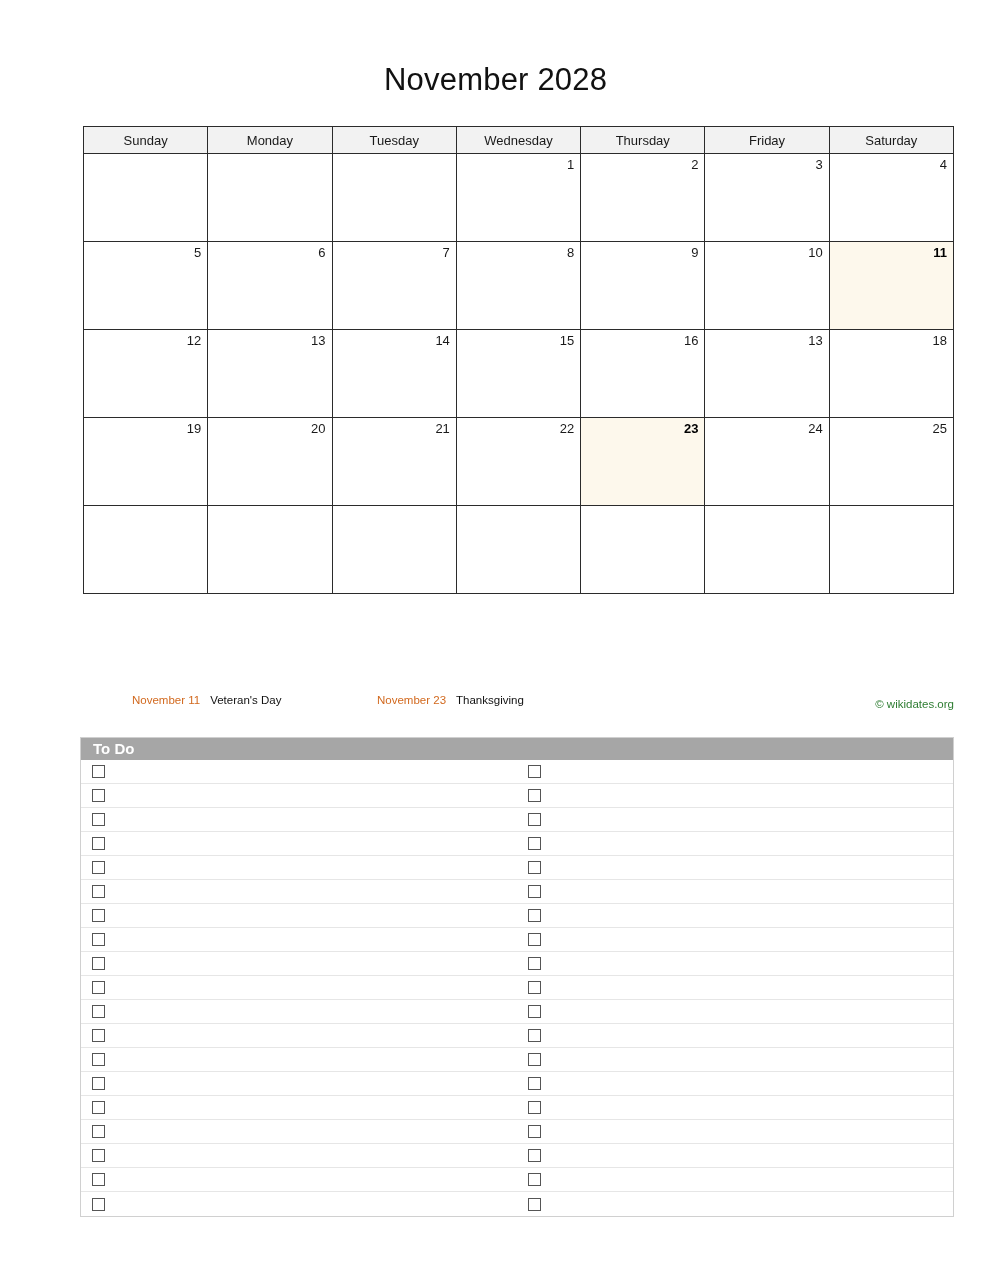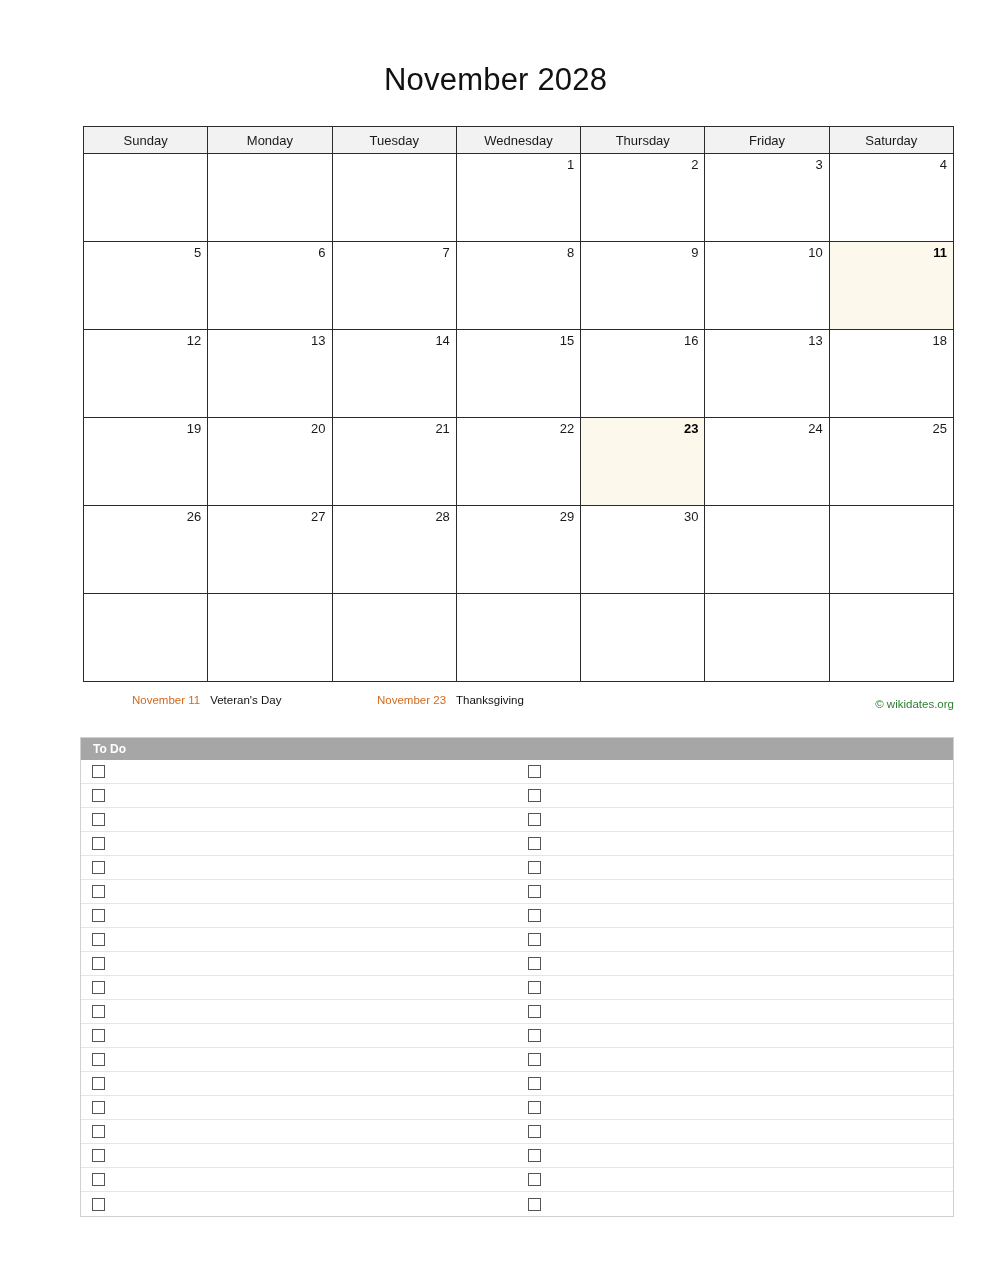--- a/index.html
+++ b/index.html
@@ -114,21 +114,21 @@
     position: absolute;
     left: 56px;
     top: 737px;
     width: 872px;
     border: 1px solid #d0d0d0;
     background: #ffffff;
   }
   .todo-header {
     background: #a6a6a6;
     color: #ffffff;
-    font-size: 12px;
+    font-size: 15px;
     font-weight: bold;
     padding: 4px 0 4px 12px;
     height: 14px;
     line-height: 14px;
   }
   .todo-body {
     display: block;
   }
   .todo-row {
     display: flex;
@@ -258,43 +258,20 @@
             <span class="daynum">22</span>
           </td>
         <td class="holiday">
             <span class="daynum">23</span>
           </td>
         <td>
             <span class="daynum">24</span>
           </td>
         <td>
             <span class="daynum">25</span>
-          </td>
-      </tr>
-      <tr>
-        <td>
-            <span class="daynum">26</span>
-          </td>
-        <td>
-            <span class="daynum">27</span>
-          </td>
-        <td>
-            <span class="daynum">28</span>
-          </td>
-        <td>
-            <span class="daynum">29</span>
-          </td>
-        <td>
-            <span class="daynum">30</span>
-          </td>
-        <td>
-            <span class="daynum"></span>
-          </td>
-        <td>
-            <span class="daynum"></span>
           </td>
       </tr>
       <tr>
         <td>
             <span class="daynum"></span>
           </td>
         <td>
             <span class="daynum"></span>
           </td>
         <td>

